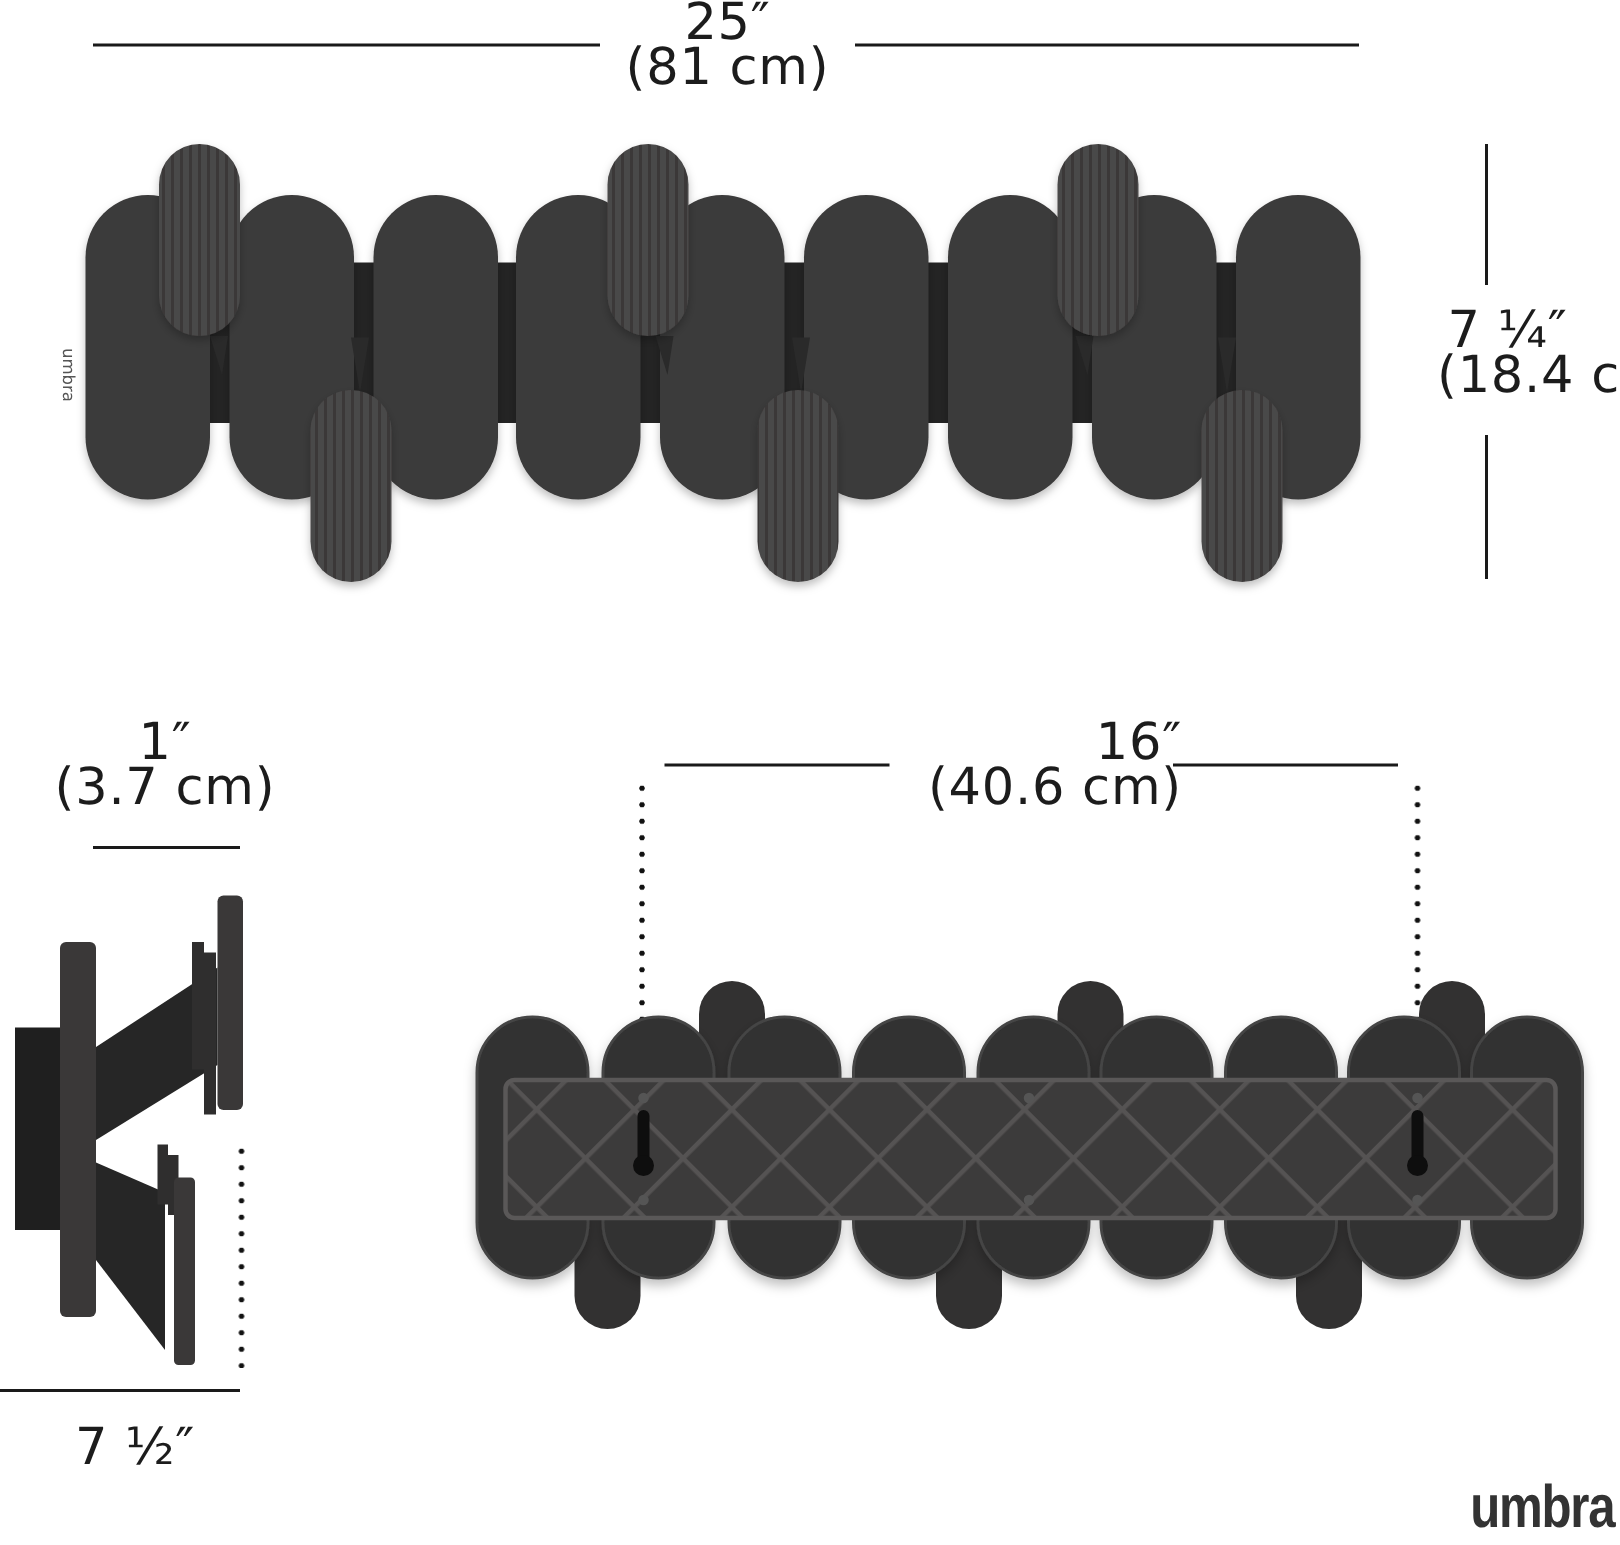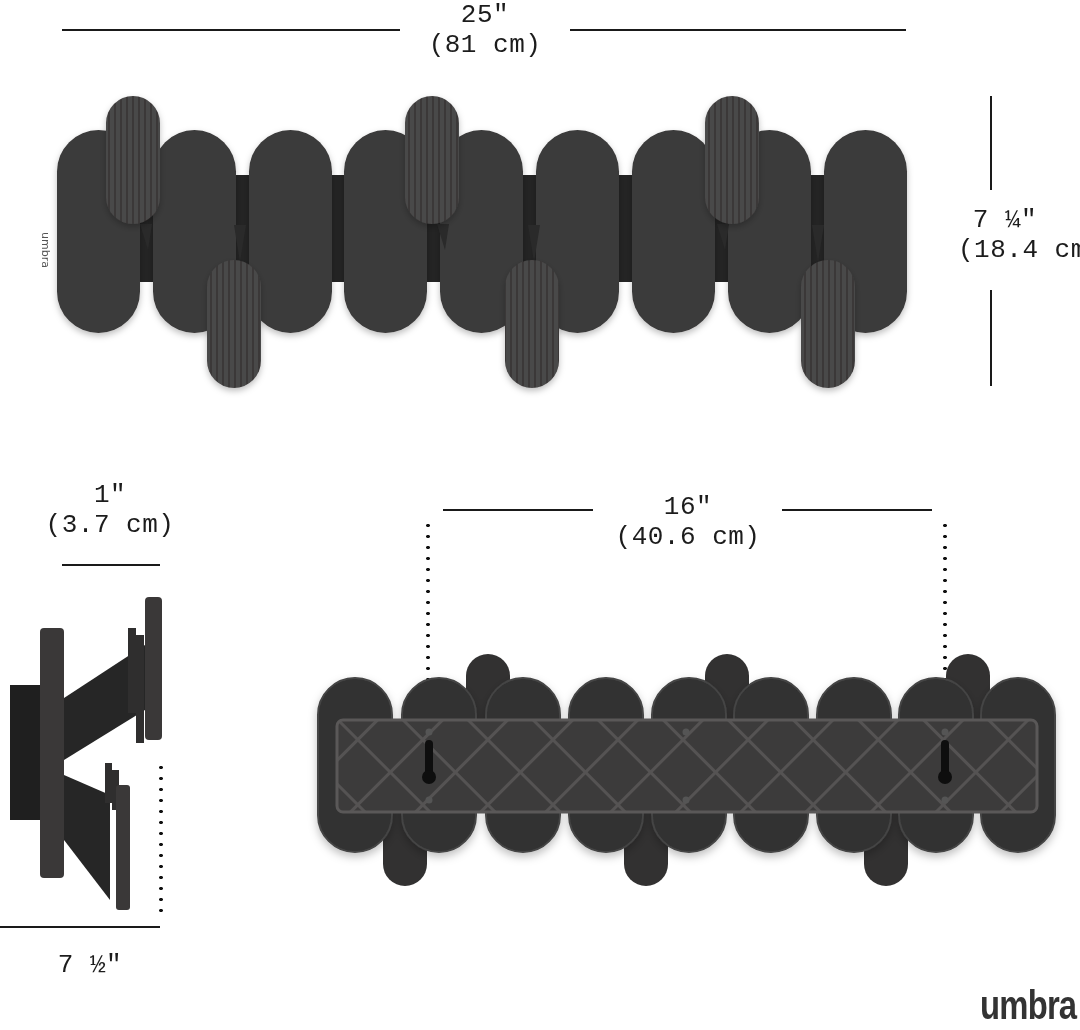--- a/index.html
+++ b/index.html
@@ -1,20 +1,20 @@
 <!DOCTYPE html>
 <html><head>
 <meta charset="utf-8">
 <style>
   html, body { margin:0; padding:0; background:#ffffff; }
   body { width:1080px; height:1030px; position:relative; overflow:hidden;
          font-family:"DejaVu Sans", sans-serif; color:#1c1c1c; }
   .abs { position:absolute; }
-  .dim-text { position:absolute; text-align:center; font-size:26px; line-height:30px;
-              letter-spacing:0.5px; color:#1c1c1c; white-space:nowrap;font-family:Liberation Mono, monospace; }
+  .dim-text { position:absolute; text-align:center; font-size:34px; line-height:30px;
+              letter-spacing:0.5px; color:#1c1c1c; white-space:nowrap; }
   .hline { position:absolute; height:2px; background:#1a1a1a; }
   .vline { position:absolute; width:2px; background:#1a1a1a; }
   .dotted-v { position:absolute; width:4px;
               background-image: radial-gradient(circle, #111 1.6px, transparent 2px);
               background-size:4px 11px; background-repeat:repeat-y; }
   .logo { position:absolute; font-family:"Liberation Sans", sans-serif; font-weight:bold;
           font-size:40px; letter-spacing:-1px; color:#333; transform:scaleX(0.82);
           transform-origin:right bottom; }
   svg { position:absolute; overflow:visible; }
 </style>
@@ -105,21 +105,21 @@
   <rect x="116" y="195" width="14" height="125" rx="3" fill="#3a3838"></rect>
 </svg>
 <div class="dotted-v" style="left:159px; top:762px; height:150px;"></div>
 <div class="hline" style="left:0px; top:926px; width:160px;"></div>
 <div class="dim-text" style="left:0px; top:950px; width:180px;">
   <div>7 ½″</div>
 </div>
 
 <div class="hline" style="left:443px; top:509px; width:150px;"></div>
 <div class="hline" style="left:782px; top:509px; width:150px;"></div>
-<div class="dim-text" style="left:588px; top:492px; width:200px;">
+<div class="dim-text" style="left:588px; top:480px; width:200px;text-align:right;">
   <div>16″</div>
   <div>(40.6 cm)</div>
 </div>
 <div class="dotted-v" style="left:426px; top:520px; height:235px;"></div>
 <div class="dotted-v" style="left:943px; top:520px; height:235px;"></div>
 
 <svg width="1080" height="260" style="left:0; top:640px;">
   <defs>
     <pattern id="lattice" width="46" height="46" patternUnits="userSpaceOnUse" patternTransform="rotate(45)">
       <rect width="46" height="46" fill="#3c3b3b"></rect>

